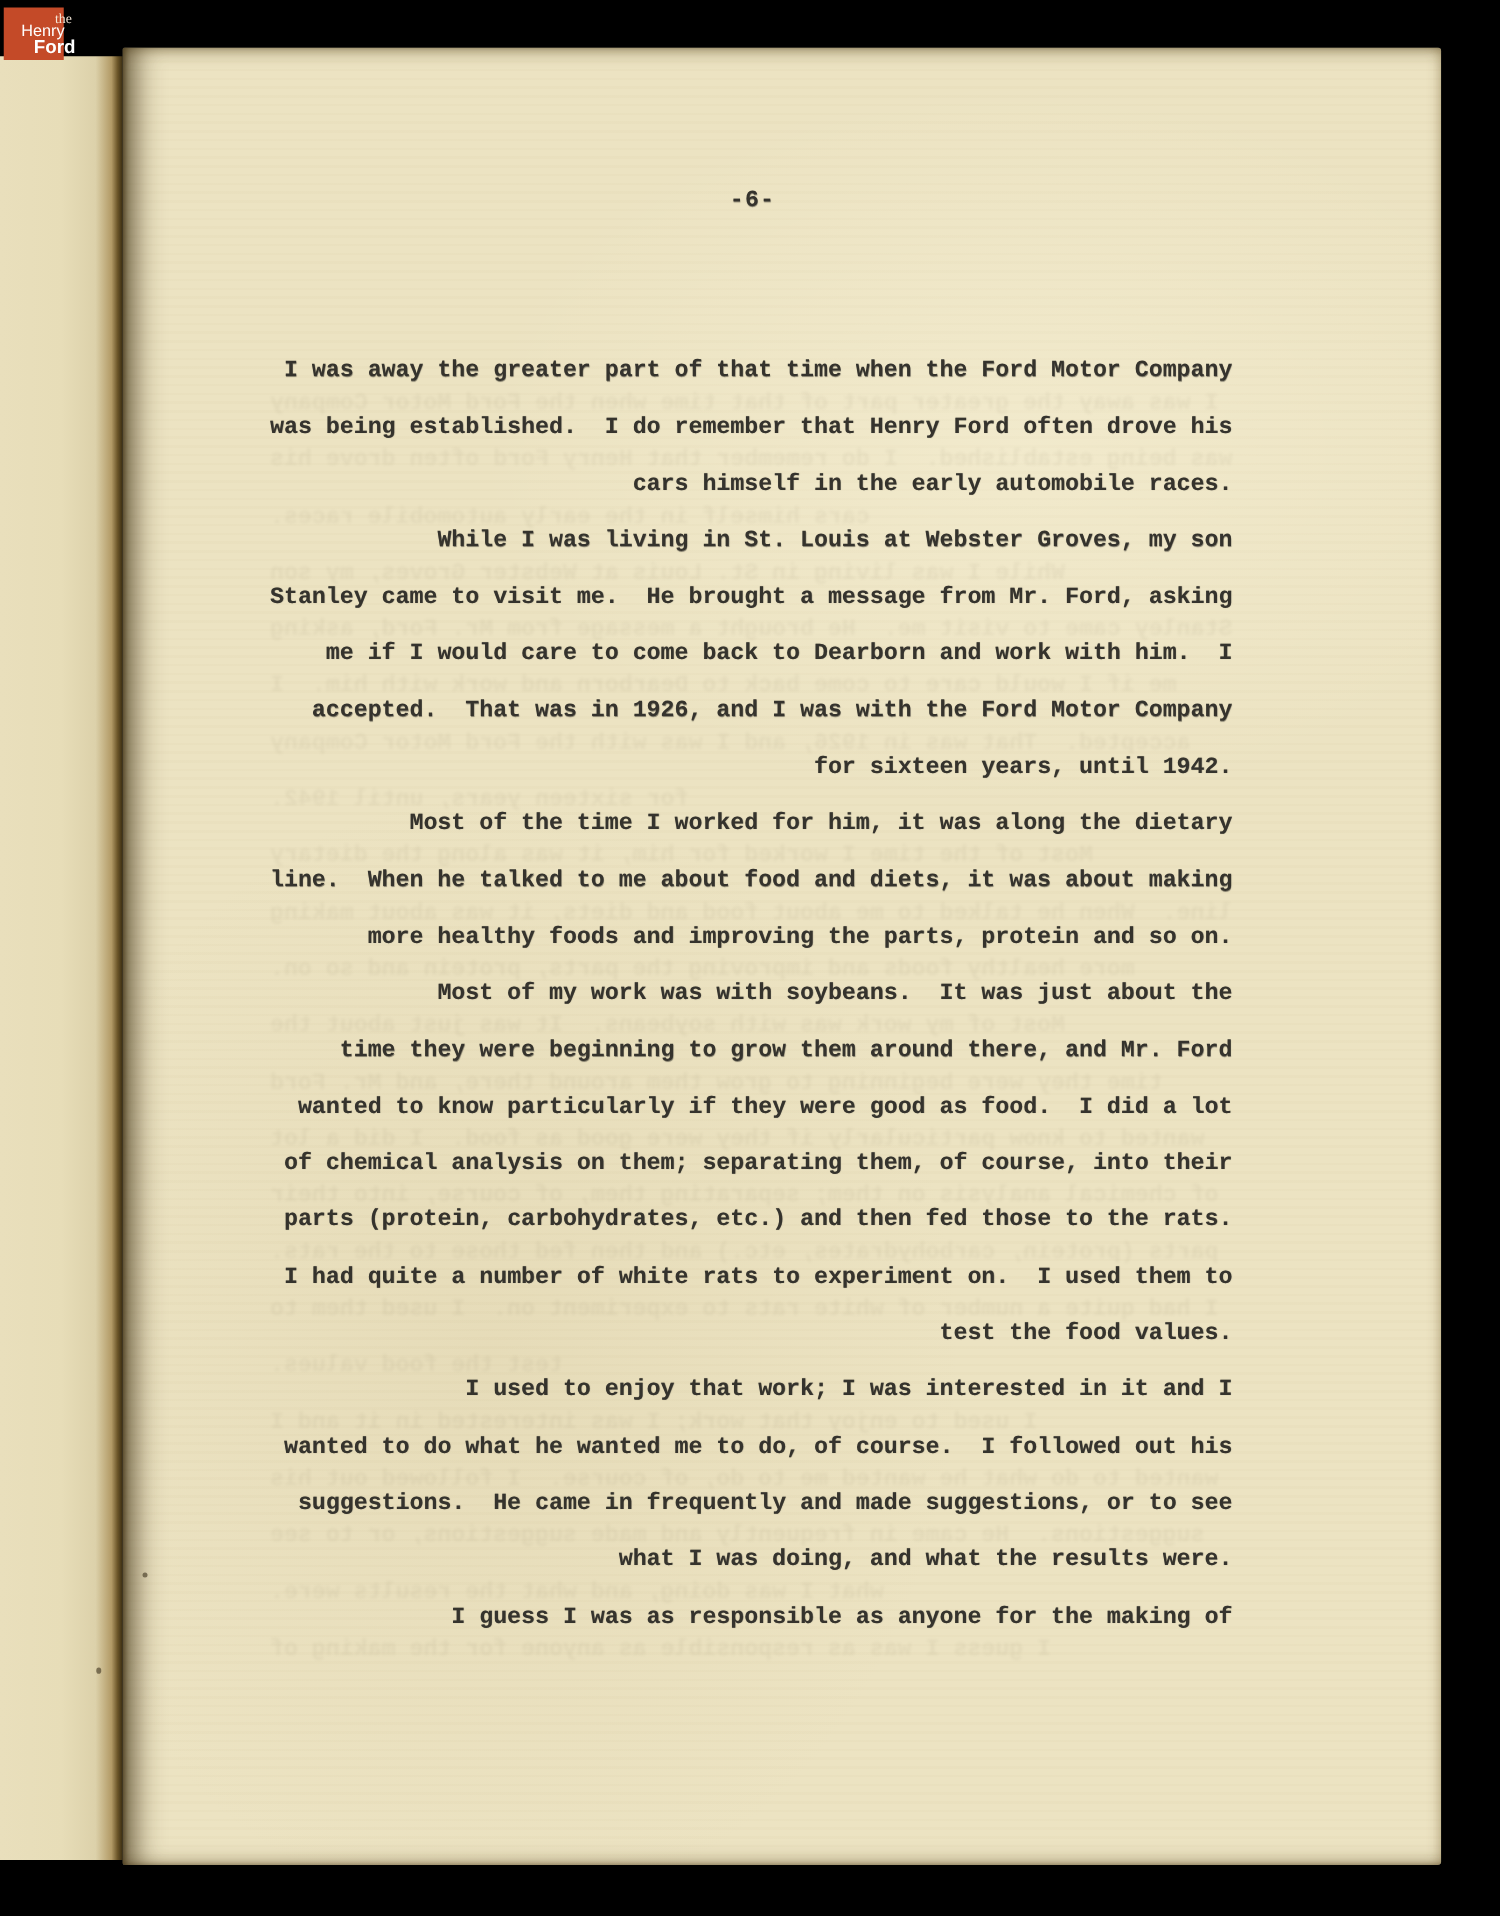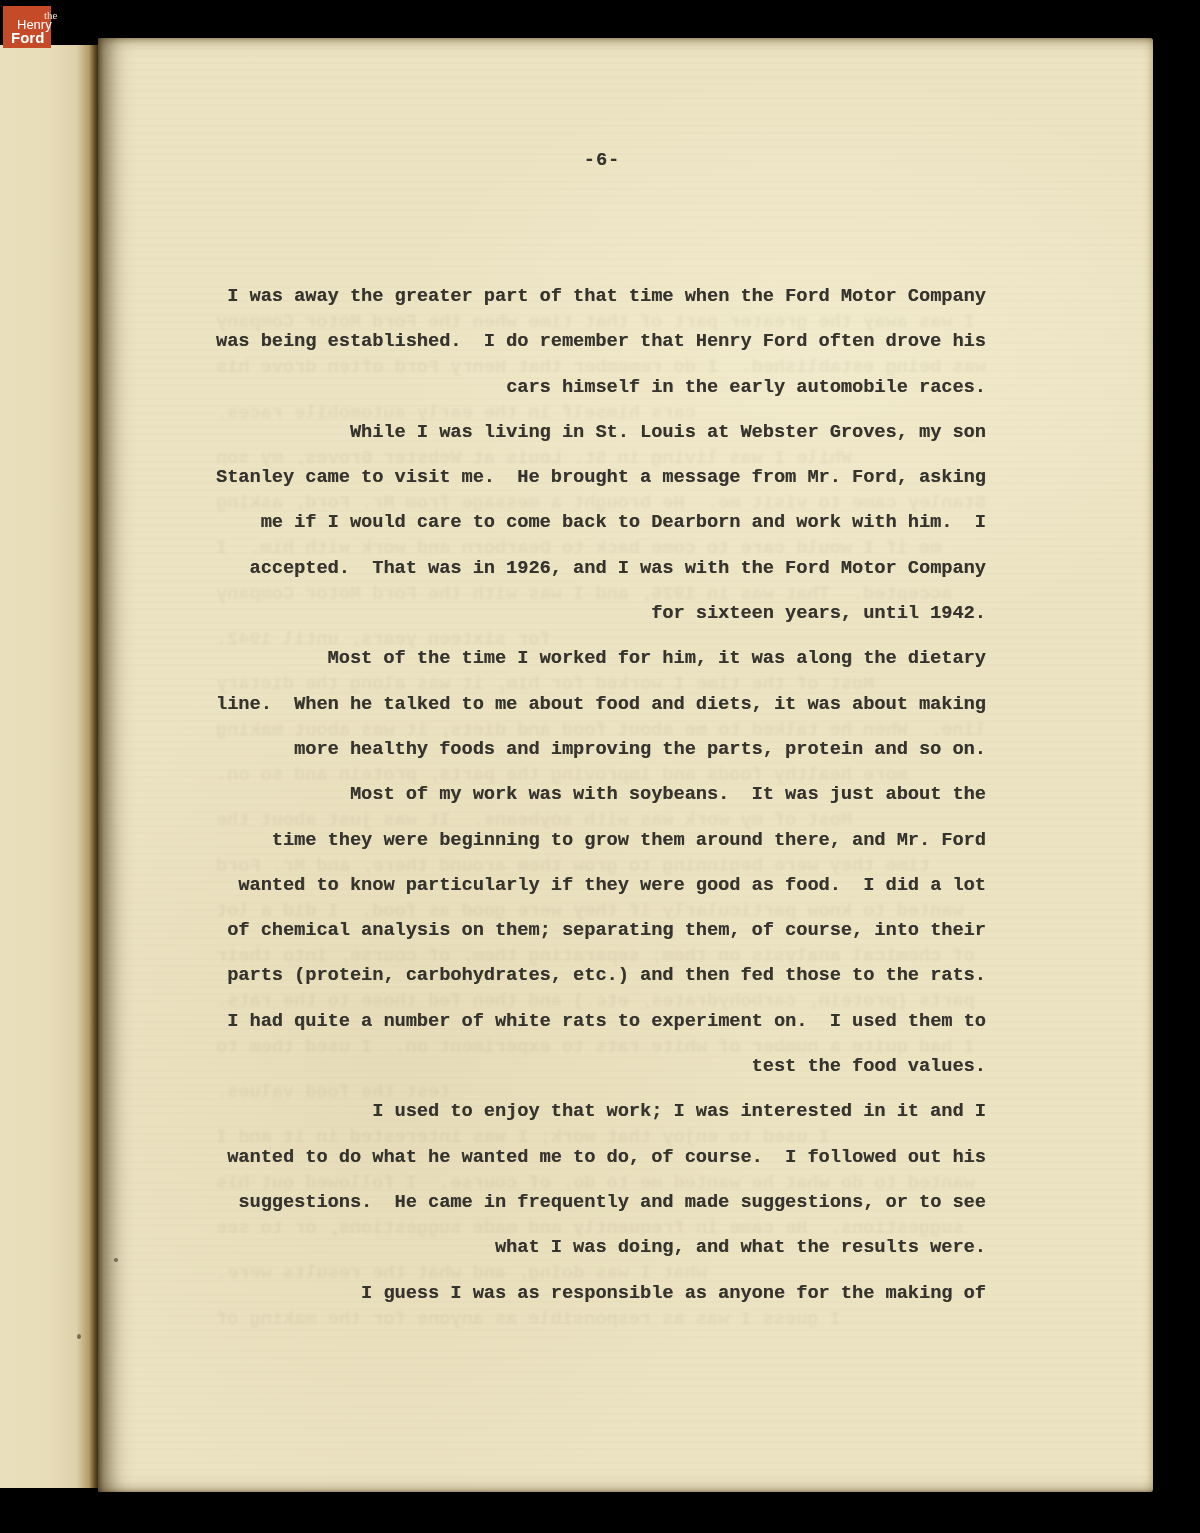--- a/index.html
+++ b/index.html
@@ -101,21 +101,21 @@
     position: absolute; left: 5px; top: 3px;
     font-family: "Liberation Serif", serif;
     font-size: 11px; color: #f6e8d8; margin-left: 36px;
   }
   .logo-henry {
     position: absolute; left: 14px; top: 11px;
     font-family: "Liberation Sans", sans-serif;
     font-weight: normal; font-size: 13px; color: #ffffff;
   }
   .logo-ford {
-    position: absolute; left: 8px; top: 23px;
+    position: absolute; left: 24px; top: 23px;
     font-family: "Liberation Sans", sans-serif;
     font-weight: bold; font-size: 15px; color: #ffffff;
   }
 </style>
 </head>
 <body>
 
 <div class="scene">
 
   <div class="page-under"></div>

